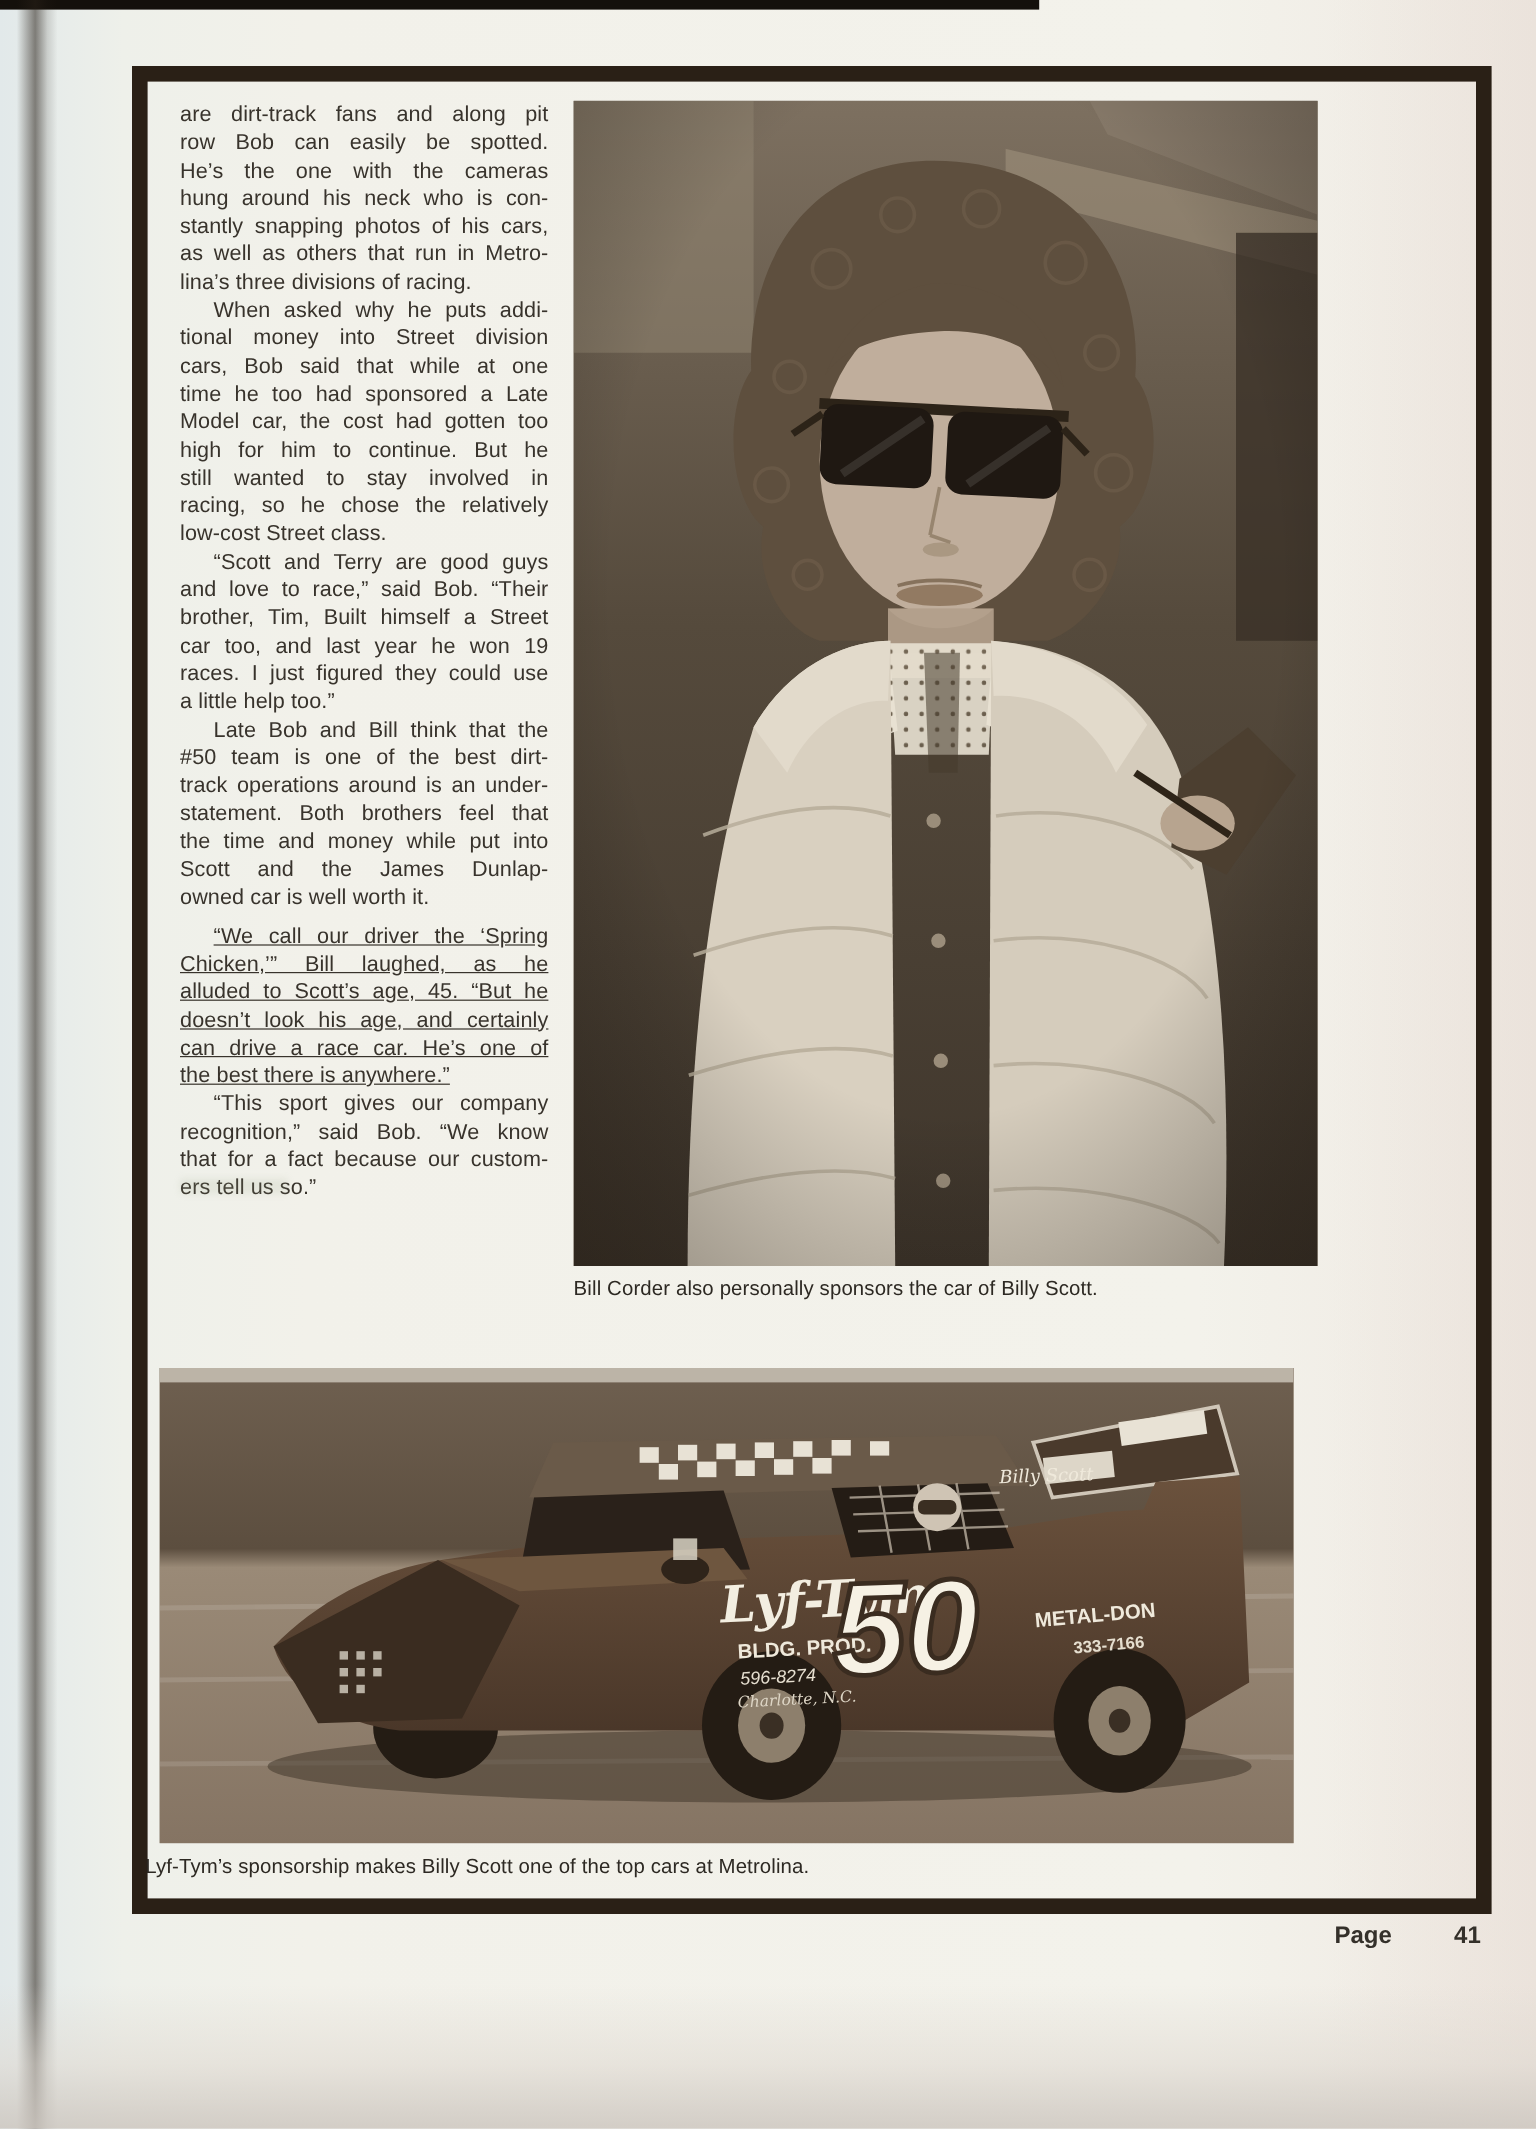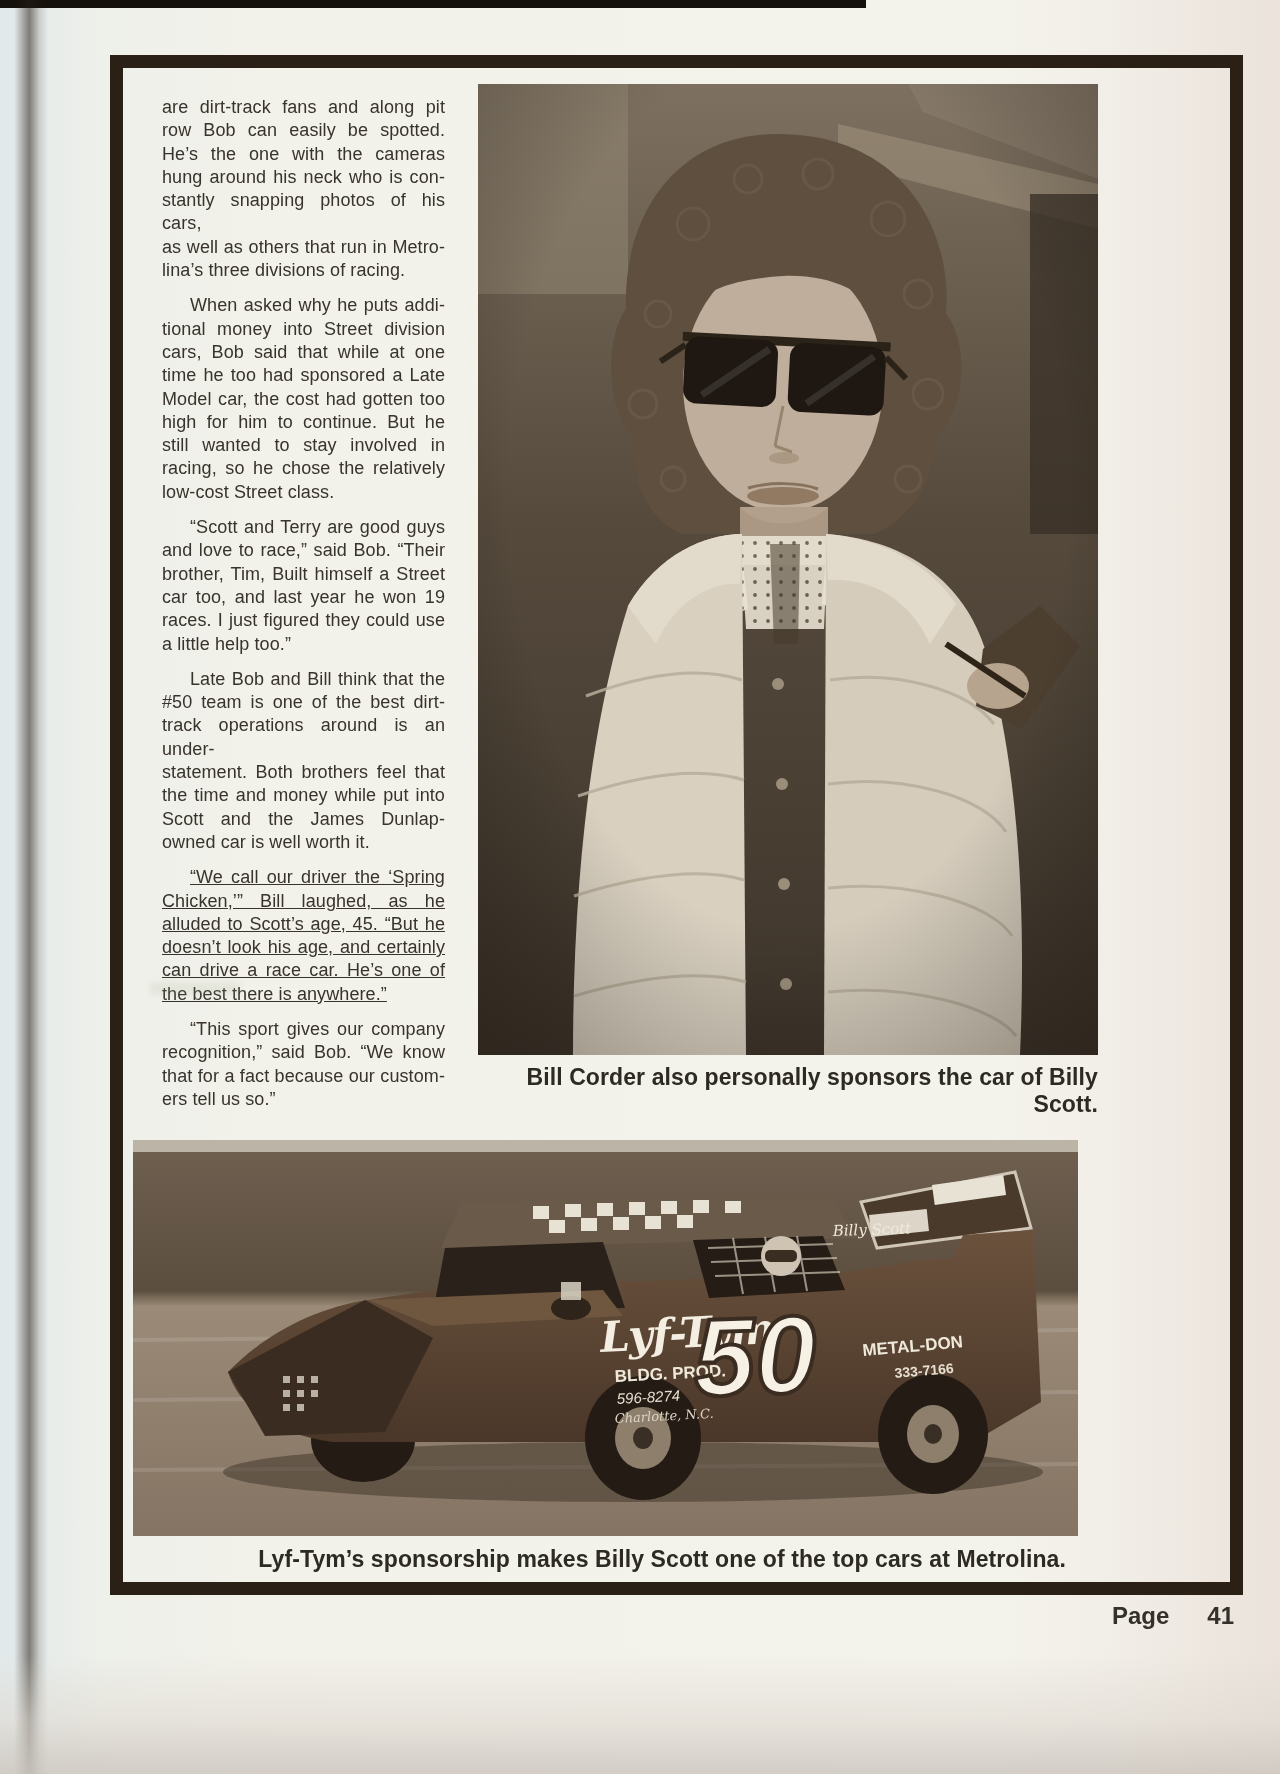--- a/index.html
+++ b/index.html
@@ -15,40 +15,40 @@
     background:linear-gradient(90deg,rgba(40,32,24,0) 0%,rgba(40,32,24,.55) 45%,rgba(40,32,24,.15) 75%,rgba(40,32,24,0) 100%);}
   .bottom-shade{position:absolute;left:0;bottom:0;width:1280px;height:120px;
     background:linear-gradient(180deg,rgba(205,198,190,0) 0%,rgba(222,216,208,.55) 55%,rgba(205,199,192,.85) 100%);}
   .right-tint{position:absolute;right:0;top:0;width:170px;height:1774px;
     background:linear-gradient(270deg,rgba(231,221,213,.5) 0%,rgba(231,221,213,0) 100%);}
   
   .frame{position:absolute;left:110px;top:55px;width:1107px;height:1514px;
     border:13px solid #2a2016;background:transparent;}
   
   .article{position:absolute;left:150px;top:84px;width:307px;color:#38332c;}
-  .para{margin:12px;}
+  .para{margin:0;}
   .para.gap{margin-top:9px;text-decoration:underline;}
   .line{
     font-size:18px;line-height:23.3px;
     text-align:justify;text-align-last:justify;
     letter-spacing:.1px;
   }
   .line.last{text-align-last:left;}
   .line.indent{text-indent:28px;}
   
   .portrait{position:absolute;left:478px;top:84px;width:620px;height:971px;overflow:hidden;background:#55493b;}
   .carphoto{position:absolute;left:133px;top:1140px;width:945px;height:396px;overflow:hidden;background:#7c6c5a;}
   .portrait svg,.carphoto svg{display:block;}
   
-  .caption{font-weight:bold;color:#2d2923;font-size:23px;text-align:right;letter-spacing:.1px;}
+  .caption{font-weight:normal;color:#2d2923;font-size:17px;text-align:left;letter-spacing:.1px;}
   .cap1{position:absolute;left:478px;top:1064px;width:620px;}
   .cap2{position:absolute;left:121px;top:1546px;width:945px;}
   
   .pagenum{position:absolute;left:1112px;top:1602px;width:122px;display:flex;justify-content:space-between;
-    font-weight:bold;font-size:24px;color:#34302a;}
+    font-weight:bold;font-size:20px;color:#34302a;}
   
   .ghost1{position:absolute;left:560px;top:988px;width:330px;height:24px;background:#aab887;opacity:.22;filter:blur(4px);border-radius:8px;}
   .ghost2{position:absolute;left:150px;top:982px;width:90px;height:13px;background:#9aa687;opacity:.15;filter:blur(3px);}
 </style>
 </head>
 <body>
 
 <div class="scan">
 
   <div class="top-strip"></div>

